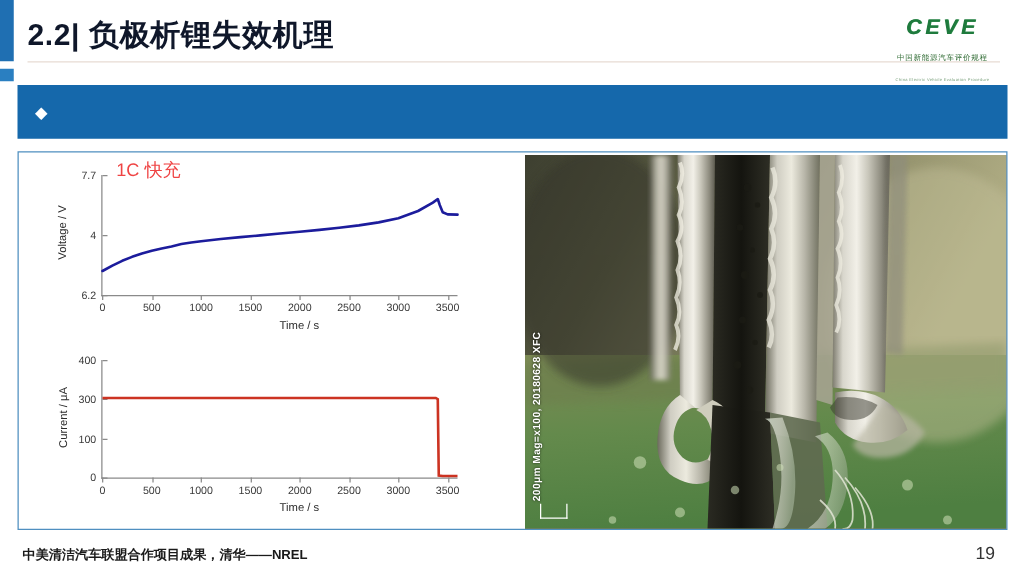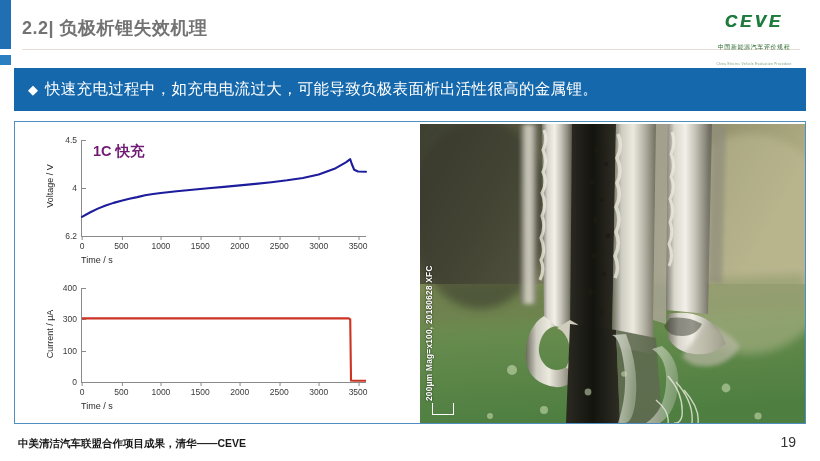--- a/index.html
+++ b/index.html
@@ -31,23 +31,23 @@
 
   
   .header {
     position: absolute;
     left: 22px; top: 8px;
     width: 660px; height: 40px;
     display: flex;
     align-items: center;
   }
   .slide-title {
-    font-size: 18px;
+    font-size: 24px;
     font-weight: bold;
-    color: #737373;
+    color: #0f172a;
     letter-spacing: 0.5px;
     white-space: nowrap;
   }
   .header-rule {
     position: absolute;
     left: 22px; top: 49px;
     width: 778px; height: 1px;
     background: #e8dcd4;
   }
 
@@ -189,35 +189,35 @@
     transform: translateY(-50%) rotate(-90deg);
     transform-origin: center;
     font-size: 9px;
     color: #2a2a2a;
     white-space: nowrap;
   }
   .chart-voltage .ylabel { left: 13px; top: 62px; }
   .chart-current .ylabel { left: 11px; top: 60px; }
   .xlabel {
     position: absolute;
-    left: 66px;
+    left: 82px;
     top: 131px;
     width: 285px;
-    text-align: left;
+    text-align: center;
     font-size: 9px;
     color: #2a2a2a;
   }
   .chart-current .xlabel { top: 127px; }
 
   .chart-annotation {
     position: absolute;
-    left: 78px; top: 18px;
+    left: 78px; top: 3px;
     font-size: 14.5px;
-    font-weight: bold;
-    color: #701a75;
+    font-weight: normal;
+    color: #ef4444;
     white-space: nowrap;
   }
 
   .curve-svg {
     position: absolute;
     left: 0; top: 0;
     width: 100%; height: 100%;
     overflow: visible;
   }
 
@@ -289,32 +289,31 @@
     <path d="M3 14 C3 14 5 9.5 9 7.6 C14 5.2 20 2.2 30 1.6 C42 0.9 52 2.4 60 5.4 C67 8 72 11 76 14" fill="none" stroke="#2f9e4f" stroke-width="2.4" stroke-linecap="round"></path>
     <path d="M12 14.6 C16 10.6 22 7.6 31 6.9 C41 6.2 50 7.8 57 10.6" fill="none" stroke="#79c36a" stroke-width="1.7" stroke-linecap="round"></path>
   </svg>
   <span class="logo-word">CEVE</span>
   <span class="logo-cn">中国新能源汽车评价规程</span>
   <span class="logo-en">China Electric Vehicle Evaluation Procedure</span>
 </div>
 
 <div class="banner">
   <span class="banner-bullet">◆</span>
-  <span class="banner-text">快速充电过程中，如充电电流过大，可能导致负极表面析出活性很高的金属锂。</span>
 </div>
 
 <div class="panel">
 
   <div class="charts">
 
     <div class="chart chart-voltage">
       <div class="chart-annotation">1C 快充</div>
       <div class="ylabel">Voltage / V</div>
       <div class="plot-area">
-        <div class="ytick" style="top:0%">4.5</div>
+        <div class="ytick" style="top:0%">7.7</div>
         <div class="ytick" style="top:50%">4</div>
         <div class="ytick" style="top:100%">6.2</div>
 
         <div class="xtick" style="left:0%">0</div>
         <div class="xtick" style="left:13.89%">500</div>
         <div class="xtick" style="left:27.78%">1000</div>
         <div class="xtick" style="left:41.67%">1500</div>
         <div class="xtick" style="left:55.56%">2000</div>
         <div class="xtick" style="left:69.44%">2500</div>
         <div class="xtick" style="left:83.33%">3000</div>
@@ -468,14 +467,14 @@
       </g>
 
       <rect x="0" y="0" width="385" height="299" fill="none" stroke="#000000" stroke-width="0"></rect>
     </svg>
 
     <div class="mg-scalebar-label">200μm Mag=x100, 20180628 XFC</div>
     <div class="mg-scalebar"></div>
   </div>
 </div>
 
-<div class="footer-note">中美清洁汽车联盟合作项目成果，清华——CEVE</div>
+<div class="footer-note">中美清洁汽车联盟合作项目成果，清华——NREL</div>
 <div class="page-number">19</div>
 
 </body></html>

